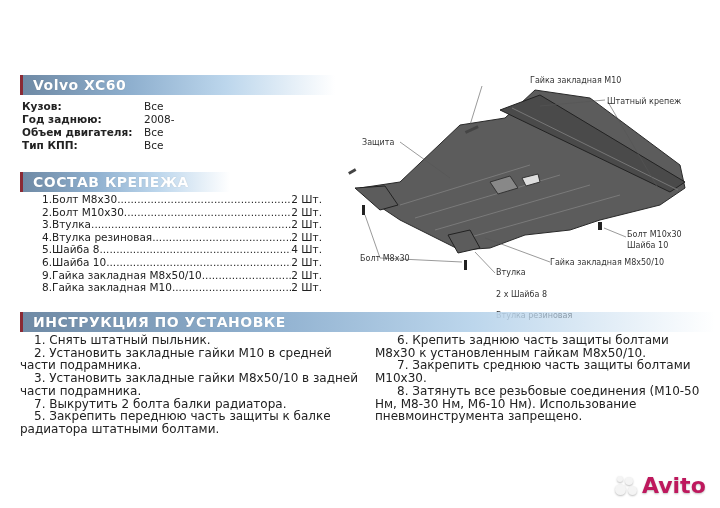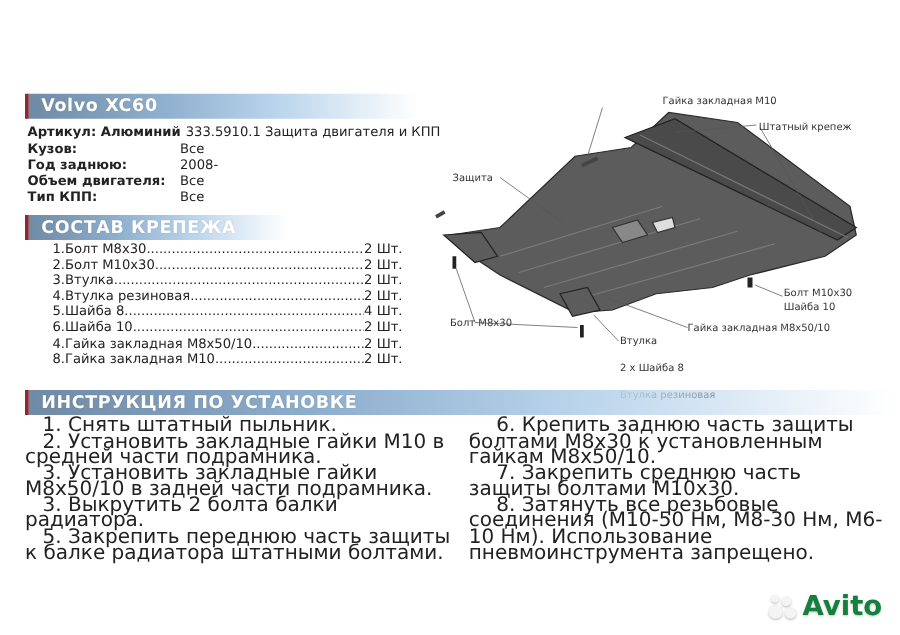--- a/index.html
+++ b/index.html
@@ -13,42 +13,38 @@
   #bar-fasteners { top:172px; width:210px; font-size:14px; }
   #bar-install { top:312px; width:695px; font-size:14px; }
   .spec { position:absolute; left:22px; top:100px; font-size:10.5px; line-height:13px; }
   .spec-row { display:flex; }
   .spec-key { font-weight:bold; width:122px; white-space:nowrap; }
   .spec-row.first .spec-key { width:auto; margin-right:4px; }
   .parts { position:absolute; left:22px; top:193px; font-size:10.5px; line-height:12.6px; width:300px; }
   .part { display:flex; justify-content:flex-end; white-space:nowrap;margin-left:20px; }
   .part .name { overflow:hidden; width:258px; }
   .part .name::after { content:"................................................................"; }
-  .steps { position:absolute; font-size:16px; line-height:12.7px; }
+  .steps { position:absolute; font-size:12px; line-height:12.7px; }
   .steps p { margin:0; text-indent:14px; }
   #steps-left { left:20px; top:334px; width:345px; }
   #steps-right { left:375px; top:334px; width:335px; }
   #steps-right p { text-indent:22px; }
   .diagram { position:absolute; left:340px; top:70px; width:380px; height:225px; }
   .lbl { position:absolute; font-size:8px; color:#333; white-space:nowrap; line-height:10px; }
-  .avito { position:absolute; left:615px; top:473px; font-size:22px; font-weight:bold; color:#15803d;
+  .avito { position:absolute; left:615px; top:473px; font-size:22px; font-weight:bold; color:#be185d;
            text-shadow:0 1px 2px rgba(0,0,0,0.25); display:flex; align-items:center; gap:3px; }
   .dots { position:relative; width:24px; height:20px; }
   .dots i { position:absolute; border-radius:50%; background:#f4f4f4; box-shadow:0 1px 2px rgba(0,0,0,0.25); }
 </style>
 </head>
 <body>
 
 <div class="bar" id="bar-model"><span>Volvo XC60</span></div>
 
 <div class="spec">
-  <div class="spec-row first">
-      <span class="spec-key">Артикул: Алюминий</span>
-      <span>333.5910.1 Защита двигателя и КПП</span>
-    </div>
   <div class="spec-row">
       <span class="spec-key">Кузов:</span>
       <span>Все</span>
     </div>
   <div class="spec-row">
       <span class="spec-key">Год заднюю:</span>
       <span>2008-</span>
     </div>
   <div class="spec-row">
       <span class="spec-key">Объем двигателя:</span>
@@ -81,21 +77,21 @@
     </div>
   <div class="part">
       <span class="name">5.Шайба 8</span>
       <span>4 Шт.</span>
     </div>
   <div class="part">
       <span class="name">6.Шайба 10</span>
       <span>2 Шт.</span>
     </div>
   <div class="part">
-      <span class="name">4.Гайка закладная М8х50/10</span>
+      <span class="name">9.Гайка закладная М8х50/10</span>
       <span>2 Шт.</span>
     </div>
   <div class="part">
       <span class="name">8.Гайка закладная М10</span>
       <span>2 Шт.</span>
     </div>
 </div>
 
 <div class="diagram">
   <svg width="380" height="225" viewBox="0 0 380 225">
@@ -142,21 +138,21 @@
   <span class="lbl" style="left:156px;top:209px;margin-top:32px;">Втулка резиновая</span>
   <span class="lbl" style="left:156px;top:220px;">2 х Шайба 8</span>
 </div>
 
 <div class="bar" id="bar-install"><span>ИНСТРУКЦИЯ ПО УСТАНОВКЕ</span></div>
 
 <div class="steps" id="steps-left">
   <p>1. Снять штатный пыльник.</p>
   <p>2. Установить закладные гайки М10 в средней части подрамника.</p>
   <p>3. Установить закладные гайки М8х50/10 в задней части подрамника.</p>
-  <p>3. Выкрутить 2 болта балки радиатора.</p>
+  <p>7. Выкрутить 2 болта балки радиатора.</p>
   <p>5. Закрепить переднюю часть защиты к балке радиатора штатными болтами.</p>
 </div>
 
 <div class="steps" id="steps-right">
   <p>6. Крепить заднюю часть защиты болтами М8х30 к установленным гайкам М8х50/10.</p>
   <p>7. Закрепить среднюю часть защиты болтами М10х30.</p>
   <p>8. Затянуть все резьбовые соединения (М10-50 Нм, М8-30 Нм, М6-10 Нм). Использование пневмоинструмента запрещено.</p>
 </div>
 
 <div class="avito">

